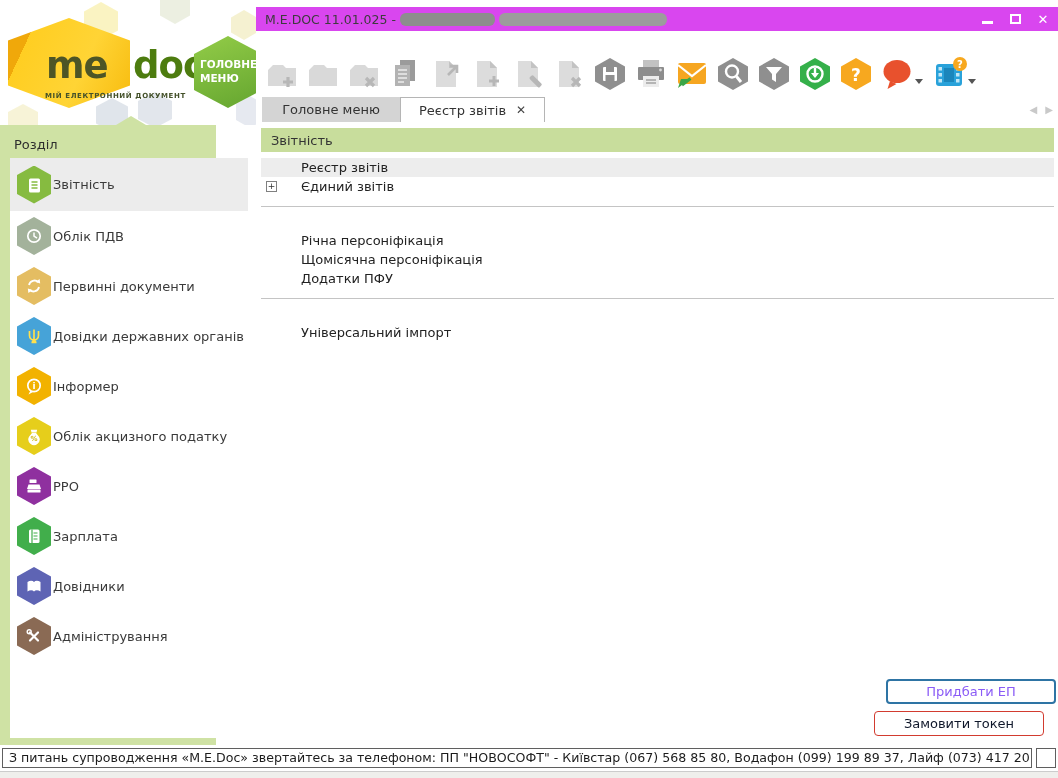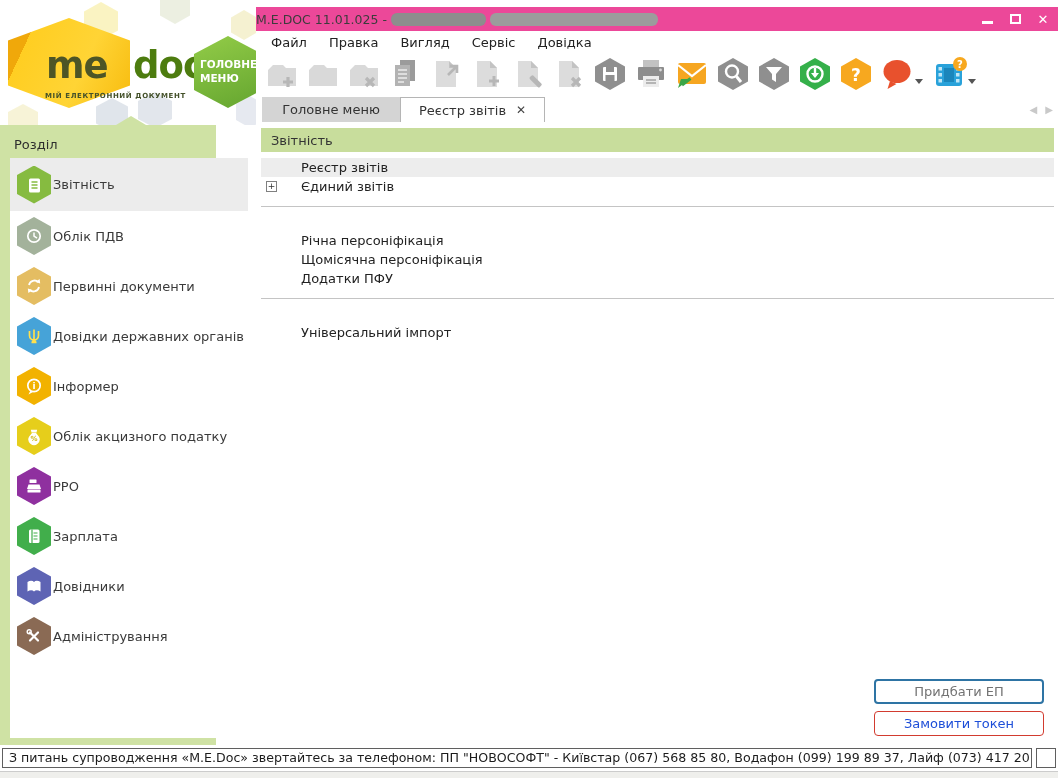--- a/index.html
+++ b/index.html
@@ -18,22 +18,22 @@
   .logo-tagline { position:absolute; left:45px; top:92px; font-size:7px; font-weight:bold; color:#44512a; letter-spacing:.6px; }
   .mainmenu-hex { position:absolute; left:194px; top:36px; width:68px; height:72px;
                   clip-path:polygon(50% 0,100% 25%,100% 75%,50% 100%,0 75%,0 25%);
                   background:linear-gradient(160deg,#93cc48,#64a52f); display:flex; align-items:center; justify-content:center;
                   cursor:pointer; }
   .mainmenu-hex span { width:56px; color:#fff; font-weight:bold; font-size:10.5px; line-height:1.3; }
   .sidebar-pointer { position:absolute; left:116px; top:116px; width:30px; height:9px;
                      clip-path:polygon(50% 0,100% 100%,0 100%); background:#cfe2a4; }
 
   
-  .titlebar { position:absolute; left:256px; top:7px; right:0; height:24px; background:#ec4899;
-              display:flex; align-items:center; font-size:12.5px; color:#3c3c3c; }
+  .titlebar { position:absolute; left:256px; top:7px; right:0; height:24px; background:#d946ef;
+              display:flex; align-items:center; padding-left:9px; font-size:12.5px; color:#3c3c3c; }
   .redact { display:inline-block; height:13px; border-radius:6px; margin-left:4px; vertical-align:middle; }
   .win-controls { position:absolute; right:8px; top:0; height:24px; display:flex; align-items:center; gap:14px; }
   .wc { color:#fff; cursor:pointer; display:flex; align-items:center; justify-content:center; width:14px; height:14px; }
   .wc-min-bar { width:11px; height:3px; background:#fff; margin-top:7px; }
   .wc-max-box { width:11px; height:10px; border:2px solid #fff; }
   .wc-close { font-size:13px; font-weight:bold; color:#fff; }
 
   
   .menubar { position:absolute; left:256px; top:31px; right:0; height:22px; background:#fff;
              display:flex; align-items:center; padding-left:4px; }
@@ -124,27 +124,20 @@
       <span class="wc">
           <span class="wc-min-bar"></span>
         </span>
       <span class="wc">
           <span class="wc-max-box"></span>
         </span>
       <span class="wc wc-close">✕</span>
     </div>
   </div>
 
-  <div class="menubar">
-    <span class="menu-item">Файл</span>
-    <span class="menu-item">Правка</span>
-    <span class="menu-item">Вигляд</span>
-    <span class="menu-item">Сервіс</span>
-    <span class="menu-item">Довідка</span>
-  </div>
 
   <div class="toolbar">
     <span class="ti disabled">
       <svg width="36" height="34" viewBox="0 0 36 34">
           <path d="M4 29V13l5-5h10l3 3h10v18z" fill="#d9d9d9"></path>
           <path d="M24 20v10M19 25h10" stroke="#b7b7b7" stroke-width="3.2" fill="none"></path>
         </svg>
     </span>
     <span class="ti disabled">
       <svg width="36" height="34" viewBox="0 0 36 34">
@@ -444,21 +437,21 @@
       <div class="row">
         <span>Додатки ПФУ</span>
       </div>
       <div class="divider"></div>
       <div class="gap"></div>
       <div class="row">
         <span>Універсальний імпорт</span>
       </div>
     </div>
 
-    <button class="action-btn btn-ep" style="color: #737373; border-color: rgb(46, 116, 164);">Придбати ЕП</button>
-    <button class="action-btn btn-token" style="color: #1d4ed8; border-color: rgb(210, 59, 47);">Замовити токен</button>
+    <button class="action-btn btn-ep" style="color: #8b5cf6; border-color: rgb(46, 116, 164); margin-left: 12px;">Придбати ЕП</button>
+    <button class="action-btn btn-token" style="color: #0f172a; border-color: rgb(210, 59, 47);">Замовити токен</button>
   </div>
 
   <div class="statusbar">З питань супроводження «M.E.Doc» звертайтесь за телефоном: ПП "НОВОСОФТ" - Київстар (067) 568 85 80, Водафон (099) 199 89 37, Лайф (073) 417 20 84</div>
   <div class="statusbox"></div>
   <div class="bottom-strip"></div>
 
 </div>
 
 </body></html>

